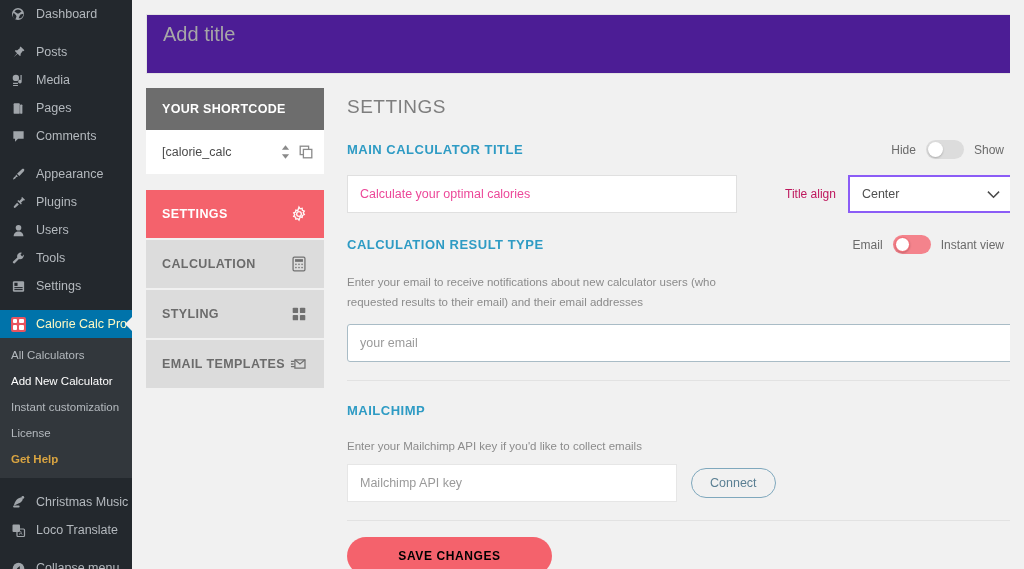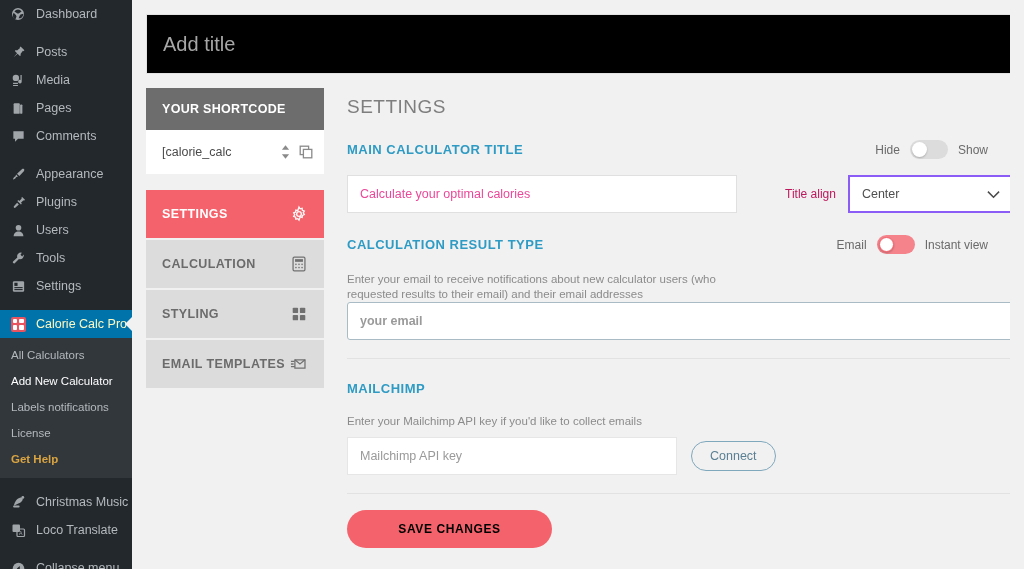--- a/index.html
+++ b/index.html
@@ -57,22 +57,22 @@
 
   
   .main {
     flex: 1 1 auto; height: 569px; background: #f1f1f1;
     position: relative; overflow: hidden;
   }
 
   
   .title-box {
     position: absolute; left: 14px; top: 14px; width: 878px; height: 60px;
-    background: #000000; border: 1px solid #e3e3e3;
-    display: flex; align-items: center; padding: 0 16px;
+    background: #4c1d95; border: 1px solid #e3e3e3;
+    display: flex; align-items: flex-start; padding: 8px 16px;
   }
   .title-box .ph { color: #a7a7a7; font-size: 20px; }
 
   
   .tabs {
     position: absolute; left: 14px; top: 88px; width: 178px;
   }
   .tab-head {
     background: #6d6d6d; color: #ffffff; font-size: 12.5px; font-weight: bold;
     letter-spacing: .3px; height: 42px; display:flex; align-items:center; padding: 12px 16px;
@@ -98,21 +98,21 @@
   .panel {
     position: absolute; left: 207px; top: 88px; width: 685px; bottom: 0;
     background: #f1f1f1;
   }
   .panel-title {
     font-size: 19px; color: #7e7e7e; letter-spacing: .5px;
     padding: 8px 0 0 0; margin-left: 8px;
   }
   .sec-head {
     display:flex; align-items:center; justify-content:space-between;
-    margin: 22px 6px 0 8px; padding-right: 30px; gap: 24px;
+    margin: 22px 0 0 8px; padding-right: 20px; gap: 24px;
   }
   .sec-title {
     font-size: 13px; font-weight: bold; color: #2e9bc4;
     letter-spacing: .5px;
   }
   .toggle-wrap { display:flex; align-items:center; gap: 10px; }
   .toggle-lbl { font-size: 12px; color:#6a6a6a; }
   .switch {
     width: 38px; height: 19px; border-radius: 10px; background: #dcdcdc;
     position: relative; flex: 0 0 38px;
@@ -135,28 +135,28 @@
   .title-input { width: 390px; }
   .align-label { font-size: 12px; color: #be185d; margin-left: 48px; margin-right: 12px; }
   .select {
     width: 166px; height: 38px; background: #fff; border: 2px solid #8b5cf6;
     display:flex; align-items:center; justify-content:space-between;
     padding: 0 12px; font-size: 12.5px; color: #4f4f4f;
   }
   .chev { color:#4a4a4a; display:flex; }
 
   .help-text {
-    font-size: 11.5px; color: #8b8b8b; line-height: 15px;
+    font-size: 11.5px; color: #8b8b8b; line-height: 20px;
     margin: 18px 8px 0 8px; max-width: 410px;
   }
   .email-input {
-    margin: 0 8px 0 8px; height: 38px; background:#fff;
+    margin: 12px 8px 0 8px; height: 38px; background:#fff;
     border: 1px solid #a9bcc6; border-radius: 3px;
     display:flex; align-items:center; padding: 0 12px;
-    font-size: 12.5px; color: #9a9a9a; font-weight: bold;
+    font-size: 12.5px; color: #9a9a9a;
   }
   .divider { height:1px; background:#e2e2e2; margin: 18px 8px 0 8px; }
 
   .mc-row { display:flex; align-items:center; margin: 8px 8px 0 8px; gap: 14px; }
   .mc-input {
     width: 330px; height: 38px; background:#fff; border:1px solid #e6e6e6;
     display:flex; align-items:center; padding: 0 12px;
     font-size: 12.5px; color:#9a9a9a;
   }
   .connect-btn {
@@ -292,21 +292,21 @@
             <i></i>
             <i></i>
           </span>
       </span>
       <span>Calorie Calc Pro</span>
     </div>
 
     <div class="wp-sub">
       <span class="wp-subitem">All Calculators</span>
       <span class="wp-subitem active">Add New Calculator</span>
-      <span class="wp-subitem">Labels notifications</span>
+      <span class="wp-subitem">Instant customization</span>
       <span class="wp-subitem">License</span>
       <span class="wp-subitem help">Get Help</span>
     </div>
 
     <div class="wp-bottom-gap"></div>
 
     <div class="wp-item">
       <span class="ic">
           <svg width="15" height="15" viewBox="0 0 16 16" fill="currentColor">
             <path d="M3 11.5c1-4.5 3.5-8 7.2-8.8 1.6-.3 2.6.6 2.3 2-.4 2-2.2 3.3-4.1 4.2C6.6 9.7 4.7 10.6 3 11.5z"></path>

